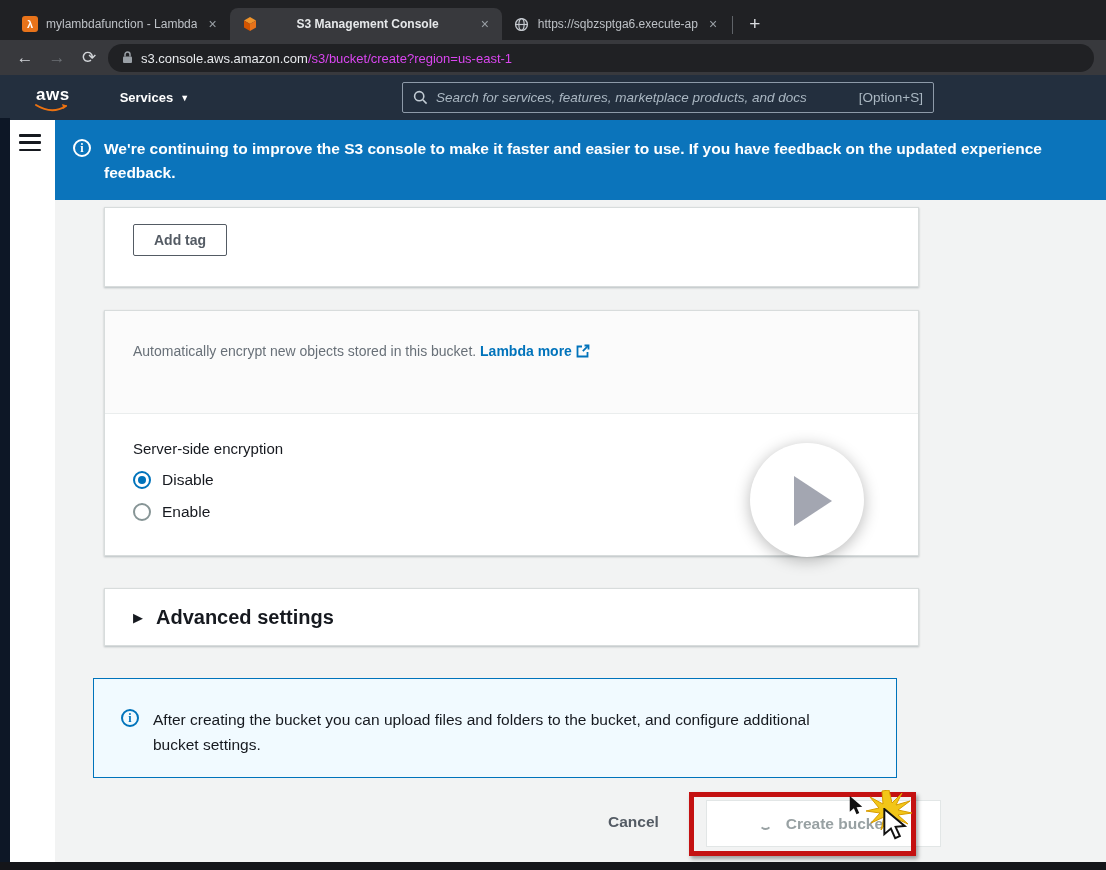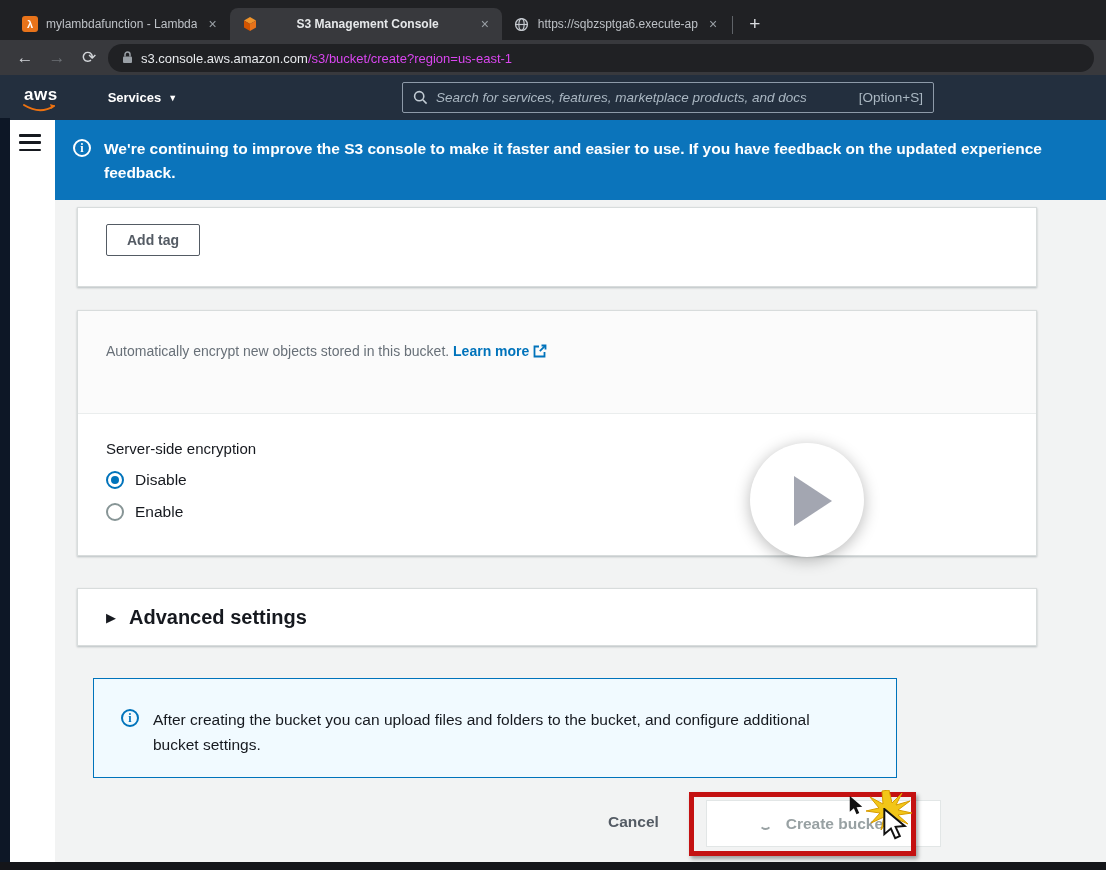--- a/index.html
+++ b/index.html
@@ -21,42 +21,42 @@
 
   .urlbar { position:absolute; left:0; top:40px; width:1106px; height:35px; background:#38393d; display:flex; align-items:center; padding:0 12px; gap:6px; }
   .nav-ic { color:#d2d5d9; font-size:17px; width:26px; text-align:center; }
   .nav-ic.dim { color:#6d7176; }
   .urlpill { flex:1; height:28px; background:#202124; border-radius:14px; display:flex; align-items:center; padding:0 14px; gap:8px; }
   .urlhost { color:#e8eaed; font-size:13px; }
   .urlpath { color:#d946ef; font-size:13px; }
 
   
   .awsnav { position:absolute; left:0; top:75px; width:1106px; height:45px; background:#232f3e; display:flex; align-items:center; }
-  .awslogo { margin-left:24px; position:relative; color:#fff; font-weight:bold; font-size:17px; letter-spacing:.5px; line-height:1; padding-bottom:6px; }
+  .awslogo { margin-left:36px; position:relative; color:#fff; font-weight:bold; font-size:17px; letter-spacing:.5px; line-height:1; padding-bottom:6px; }
   .services { margin-left:50px; color:#fff; font-size:13px; font-weight:bold; display:flex; align-items:center; gap:7px; }
   .services .caret { font-size:9px; color:#fff; }
   .searchbox { position:absolute; left:402px; top:7px; width:532px; height:31px; border:1px solid #8d9aa8; border-radius:2px; display:flex; align-items:center; padding:0 10px; gap:8px; background:#232f3e; }
   .searchbox input { flex:1; background:transparent; border:none; outline:none; color:#d4dada; font-size:13.5px; font-style:italic; }
   .searchbox input::placeholder { color:#aab7c2; opacity:1; }
   .shortcut { color:#aab7c2; font-size:13.5px; }
 
   
   .leftdark { position:absolute; left:0; top:118px; width:10px; height:752px; background:#0d1726; }
   .sidebar { position:absolute; left:10px; top:120px; width:45px; height:742px; background:#ffffff; }
   .hamburger { position:absolute; left:9px; top:14px; width:22px; height:17px; display:flex; flex-direction:column; justify-content:space-between; cursor:pointer; }
   .hamburger span { display:block; height:2.5px; background:#16191f; border-radius:1px; }
   .banner { position:absolute; left:55px; top:120px; width:1051px; height:80px; background:#0b74bb; display:flex; padding:17px 0 0 18px; }
   .info-ic { flex:none; width:18px; height:18px; border:2px solid currentColor; border-radius:50%; font-size:12px; font-weight:bold; font-family:"Liberation Serif", serif; display:flex; align-items:center; justify-content:center; }
   .banner .info-ic { color:#fff; margin-top:2px; }
   .banner-text { margin-left:13px; color:#fff; font-size:15.5px; font-weight:600; line-height:24px; overflow:hidden; }
   .banner-text .l1 { white-space:nowrap; }
   .banner-text .l2 { font-weight:bold; }
 
   
-  .card { position:absolute; left:77px; width:960px; background:#fff; border:1px solid #d8dcdc; box-shadow:0 1px 2px rgba(0,28,36,.25); }
+  .card { position:absolute; left:104px; width:815px; background:#fff; border:1px solid #d8dcdc; box-shadow:0 1px 2px rgba(0,28,36,.25); }
   .card1 { top:207px; height:80px; }
   .btn-secondary { position:absolute; left:28px; top:16px; padding:7px 20px; background:#fff; border:1px solid #545b64; border-radius:2px; font-size:14px; font-weight:bold; color:#545b64; cursor:pointer; }
 
   .card2 { top:310px; height:246px; }
   .card2-head { height:103px; background:#fbfbfb; border-bottom:1px solid #eaeded; padding:23px 28px 0; }
   .card-title { font-size:20px; font-weight:bold; color:#16191f; }
   .card-desc { margin-top:9px; font-size:14px; color:#687078; }
   .learn-more { color:#0073bb; font-weight:bold; text-decoration:none; }
   .ext-ic { display:inline-block; vertical-align:-2px; margin-left:4px; }
   .card2-body { padding:26px 28px 0; }
@@ -178,21 +178,21 @@
   </div>
 
   <div class="card card1">
     <button class="btn-secondary">Add tag</button>
   </div>
 
   <div class="card card2">
     <div class="card2-head">
       <div class="card-desc">
         <span>Automatically encrypt new objects stored in this bucket.</span>
-        <a class="learn-more" href="#"><span>Learn more</span><svg class="ext-ic" width="14" height="14" viewBox="0 0 14 14">
+        <a class="learn-more" href="#"><span>Lambda more</span><svg class="ext-ic" width="14" height="14" viewBox="0 0 14 14">
               <path d="M11.5 8 V12.5 H1.5 V2.5 H6" fill="none" stroke="#0073bb" stroke-width="1.8"></path>
               <path d="M8.5 1.5 H12.5 V5.5" fill="none" stroke="#0073bb" stroke-width="1.8"></path>
               <line x1="12.3" y1="1.7" x2="6.8" y2="7.2" stroke="#0073bb" stroke-width="1.8"></line>
             </svg></a>
       </div>
     </div>
     <div class="card2-body">
       <div class="field-label">Server-side encryption</div>
       <div class="radio-row">
         <span class="radio on"></span>

